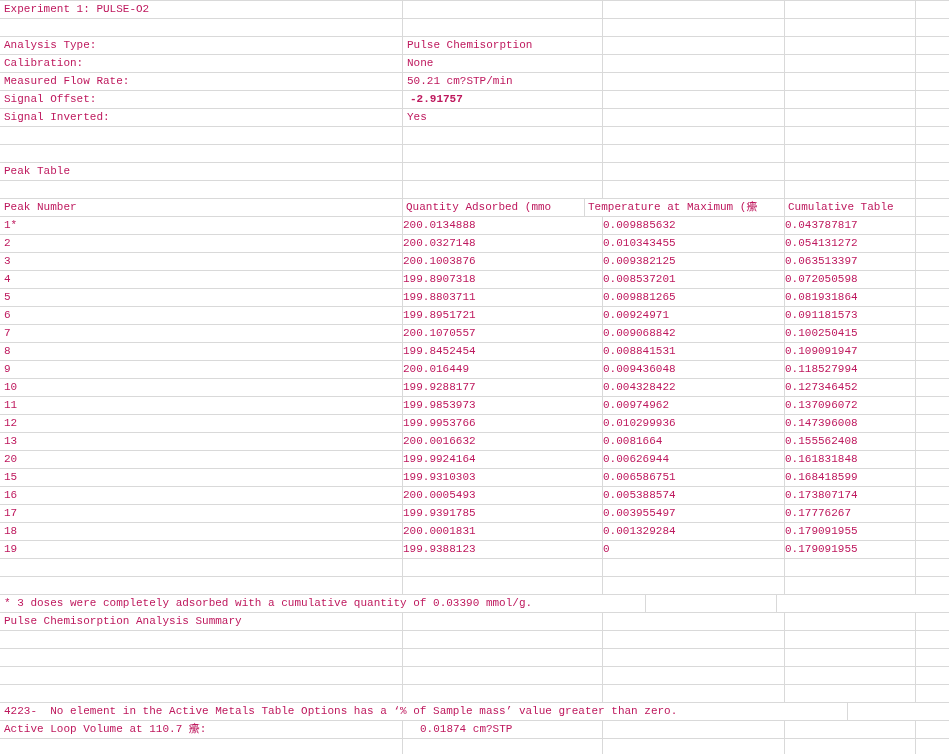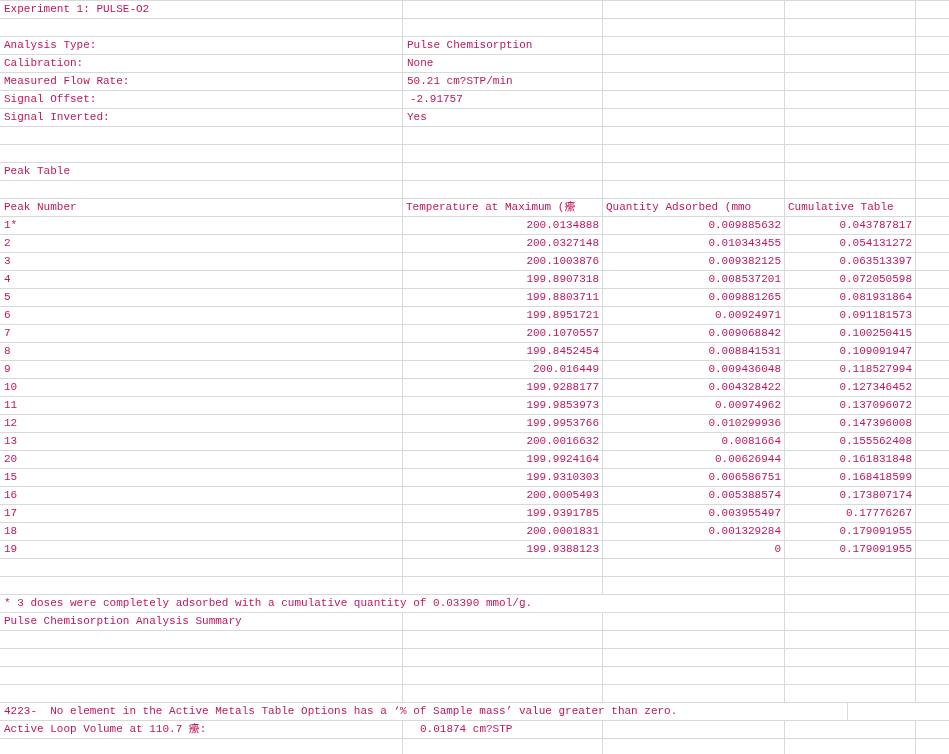--- a/index.html
+++ b/index.html
@@ -32,24 +32,24 @@
     overflow:hidden;
     line-height:17px;
     position:relative;
     flex:0 0 auto;
   }
   .c0{width:403px;padding-left:4px;}
   .c1{width:200px;}
   .c2{width:182px;}
   .c3{width:131px;}
   .ce{flex:1 1 auto;border-right:none;}
-  .num{text-align:right;padding-right:3px;}
+  .num{text-align:left;padding-right:3px;}
   .val{padding-left:4px;}
   .hdr{padding-left:3px;}
-  .pad7{padding-left:7px;}
+  .pad7{padding-left:7px;font-weight:bold;}
   .pad17{padding-left:17px;}
   .merge{padding-left:4px;}
 </style>
 </head>
 <body>
 
 <div id="sheet">
     <div class="row">
       <div class="cell c0">Experiment 1: PULSE-O2</div>
       <div class="cell c1"></div>
@@ -122,22 +122,22 @@
     </div>
     <div class="row">
       <div class="cell c0"></div>
       <div class="cell c1"></div>
       <div class="cell c2"></div>
       <div class="cell c3"></div>
       <div class="cell ce"></div>
     </div>
     <div class="row">
       <div class="cell c0">Peak Number</div>
+      <div class="cell c2 hdr">Quantity Adsorbed (mmo</div>
       <div class="cell c1 hdr">Temperature at Maximum (癳</div>
-      <div class="cell c2 hdr">Quantity Adsorbed (mmo</div>
       <div class="cell c3 hdr">Cumulative Table</div>
       <div class="cell ce"></div>
     </div>
     <div class="row">
       <div class="cell c0">1*</div>
       <div class="cell c1 num">200.0134888</div>
       <div class="cell c2 num">0.009885632</div>
       <div class="cell c3 num">0.043787817</div>
       <div class="cell ce"></div>
     </div>
@@ -275,21 +275,21 @@
       <div class="cell ce"></div>
     </div>
     <div class="row">
       <div class="cell c0"></div>
       <div class="cell c1"></div>
       <div class="cell c2"></div>
       <div class="cell c3"></div>
       <div class="cell ce"></div>
     </div>
     <div class="row">
-      <div class="cell merge" style="width: 785px;">* 3 doses were completely adsorbed with a cumulative quantity of 0.03390 mmol/g.</div>
+      <div class="cell merge" style="width: 646px;">* 3 doses were completely adsorbed with a cumulative quantity of 0.03390 mmol/g.</div>
       <div class="cell c3"></div>
       <div class="cell ce"></div>
     </div>
     <div class="row">
       <div class="cell c0">Pulse Chemisorption Analysis Summary</div>
       <div class="cell c1"></div>
       <div class="cell c2"></div>
       <div class="cell c3"></div>
       <div class="cell ce"></div>
     </div>

